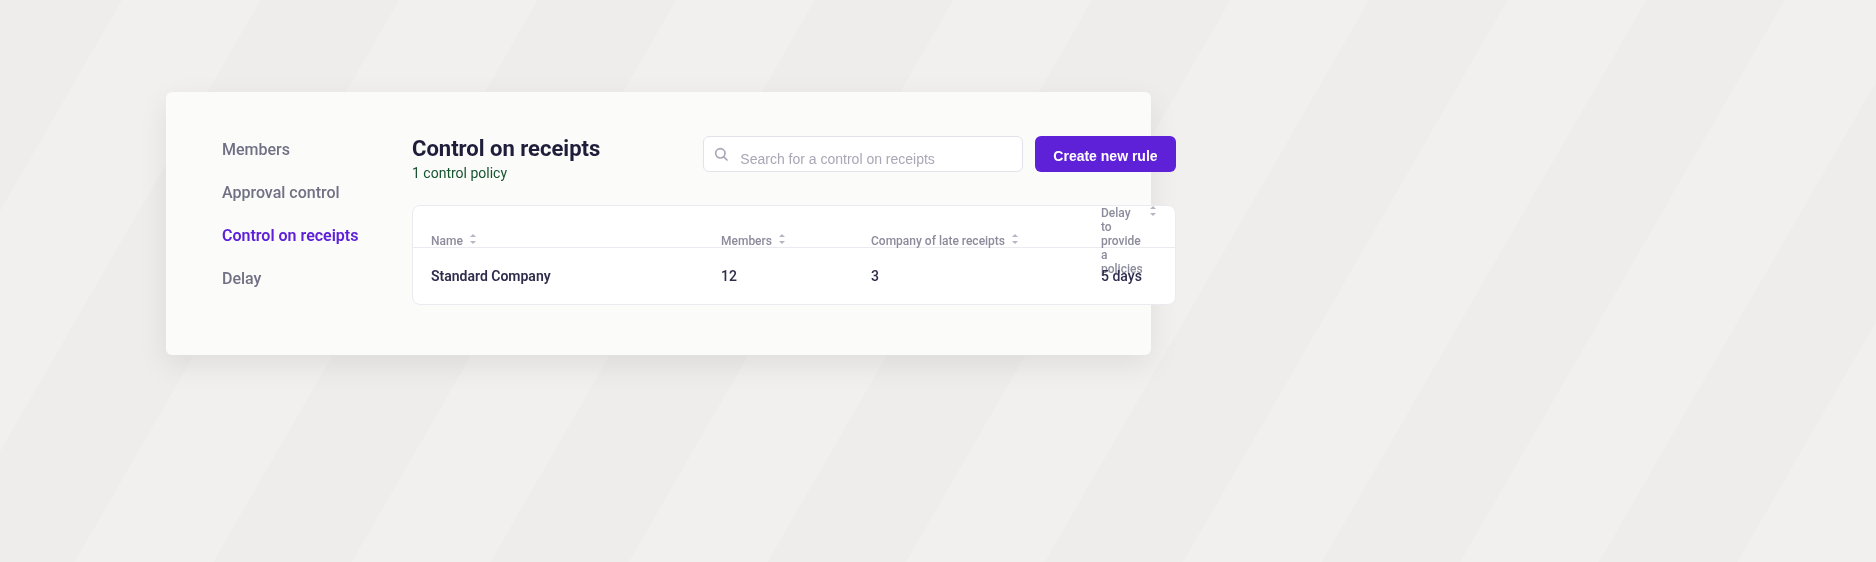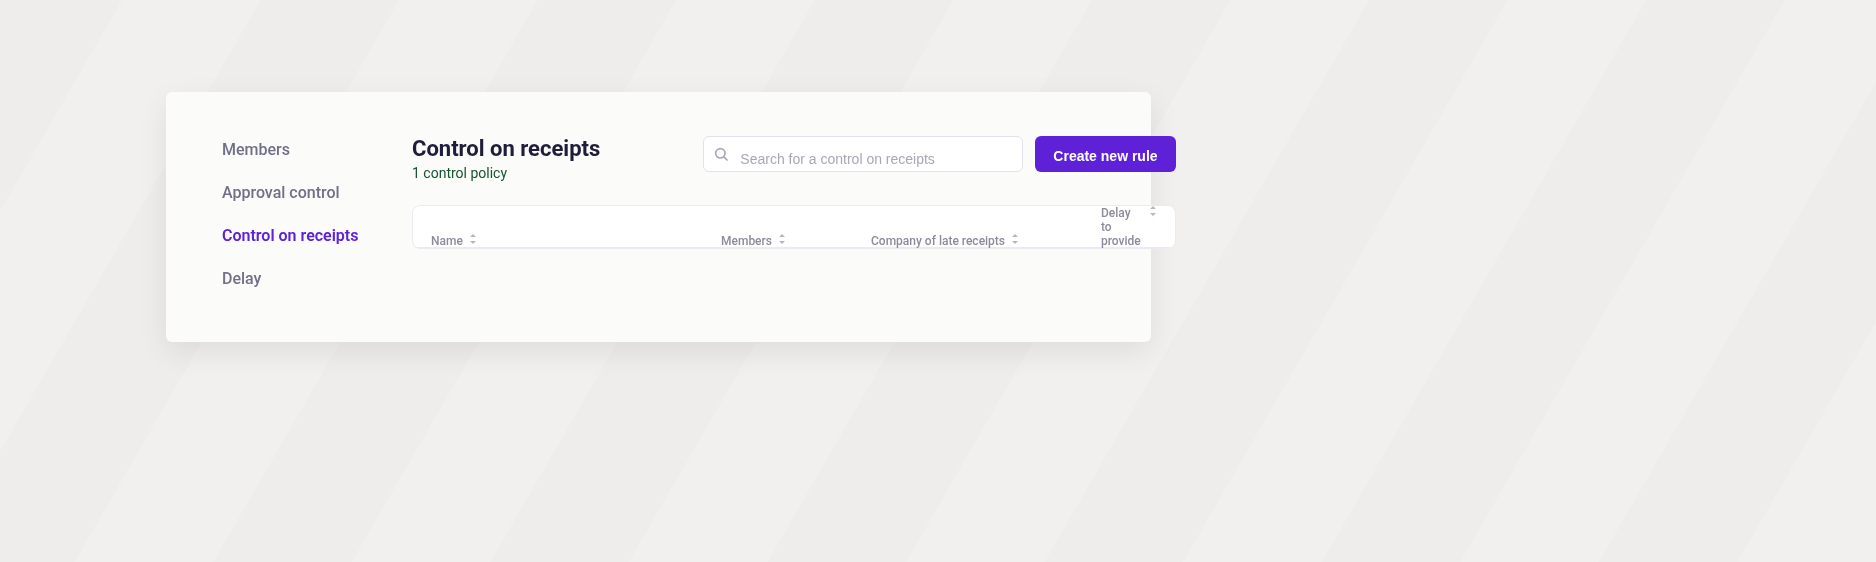--- a/index.html
+++ b/index.html
@@ -220,15 +220,23 @@
         <div class="th">
           <span>Delay to provide a policies</span>
           <span class="sort-icon">
             <svg width="8" height="10" viewBox="0 0 8 10">
                 <path d="M4 0 L7 3 L1 3 Z" fill="currentColor"></path>
                 <path d="M4 10 L1 7 L7 7 Z" fill="currentColor"></path>
               </svg>
           </span>
         </div>
       </div>
+      <div class="t-body">
+        <div class="t-row">
+          <div class="td strong">Standard Company</div>
+          <div class="td">12</div>
+          <div class="td">3</div>
+          <div class="td">5 days</div>
+        </div>
+      </div>
     </div>
   </div>
 </div>
 
 </body></html>

